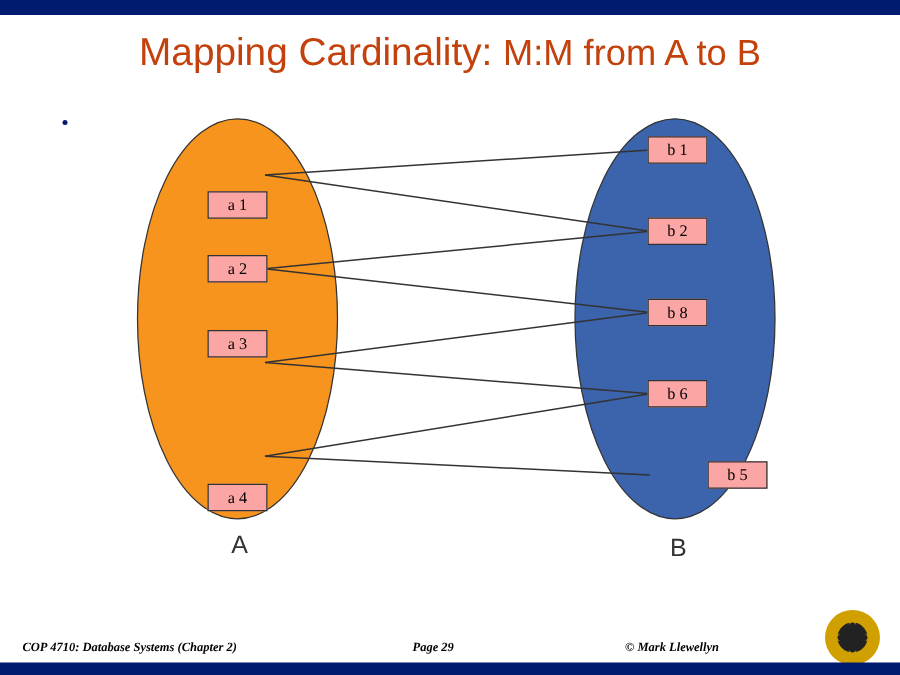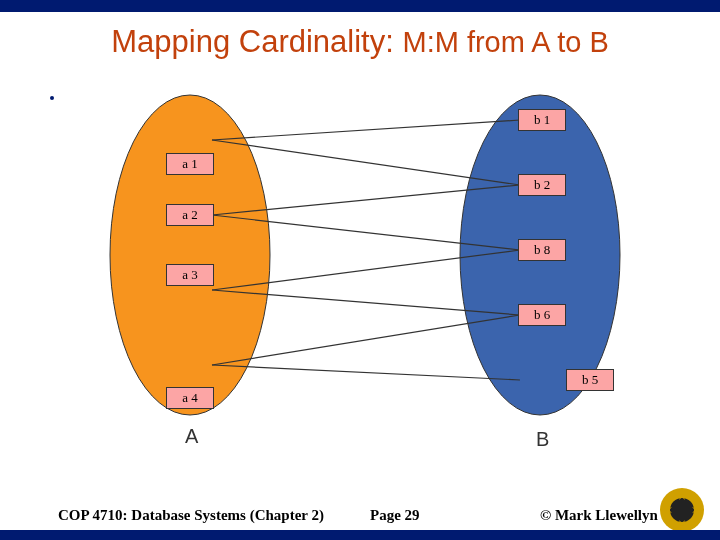--- a/index.html
+++ b/index.html
@@ -67,24 +67,24 @@
     font-family: Arial, Helvetica, sans-serif;
     font-size: 20px;
     color: #333;
   }
   .footer {
     position: absolute;
     bottom: 14px;
     left: 0; right: 0;
     height: 26px;
     font-family: "Times New Roman", Times, serif;
+    font-style: italic;
     font-weight: bold;
-    font-size: 15px;
+    font-size: 10px;
     color: #000;
-    margin-left: 40px;
   }
   .footer .course { position: absolute; left: 18px; bottom: 2px; }
   .footer .page   { position: absolute; left: 330px; bottom: 2px; }
   .footer .author { position: absolute; left: 500px; bottom: 2px; }
   .logo {
     position: absolute;
     right: 14px;
     bottom: 6px;
     width: 48px;
     height: 48px;

